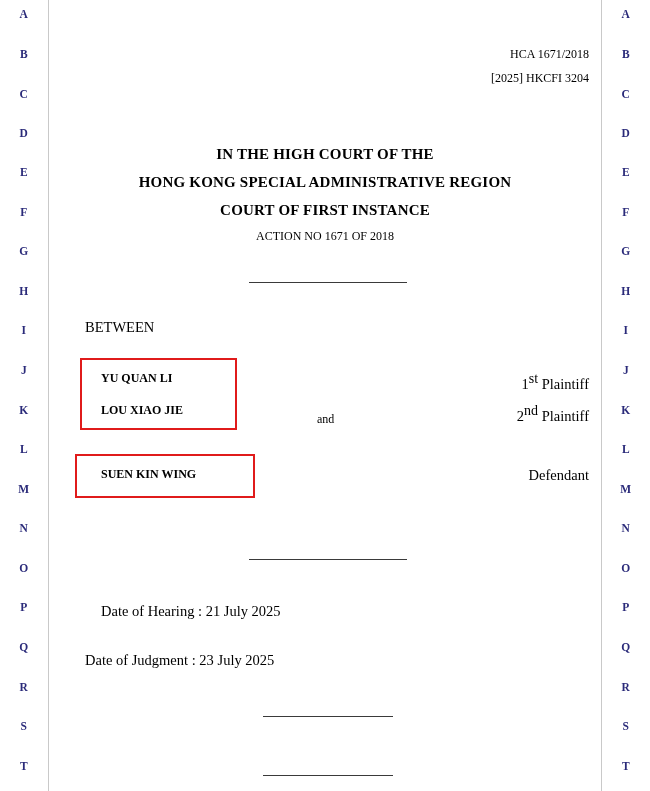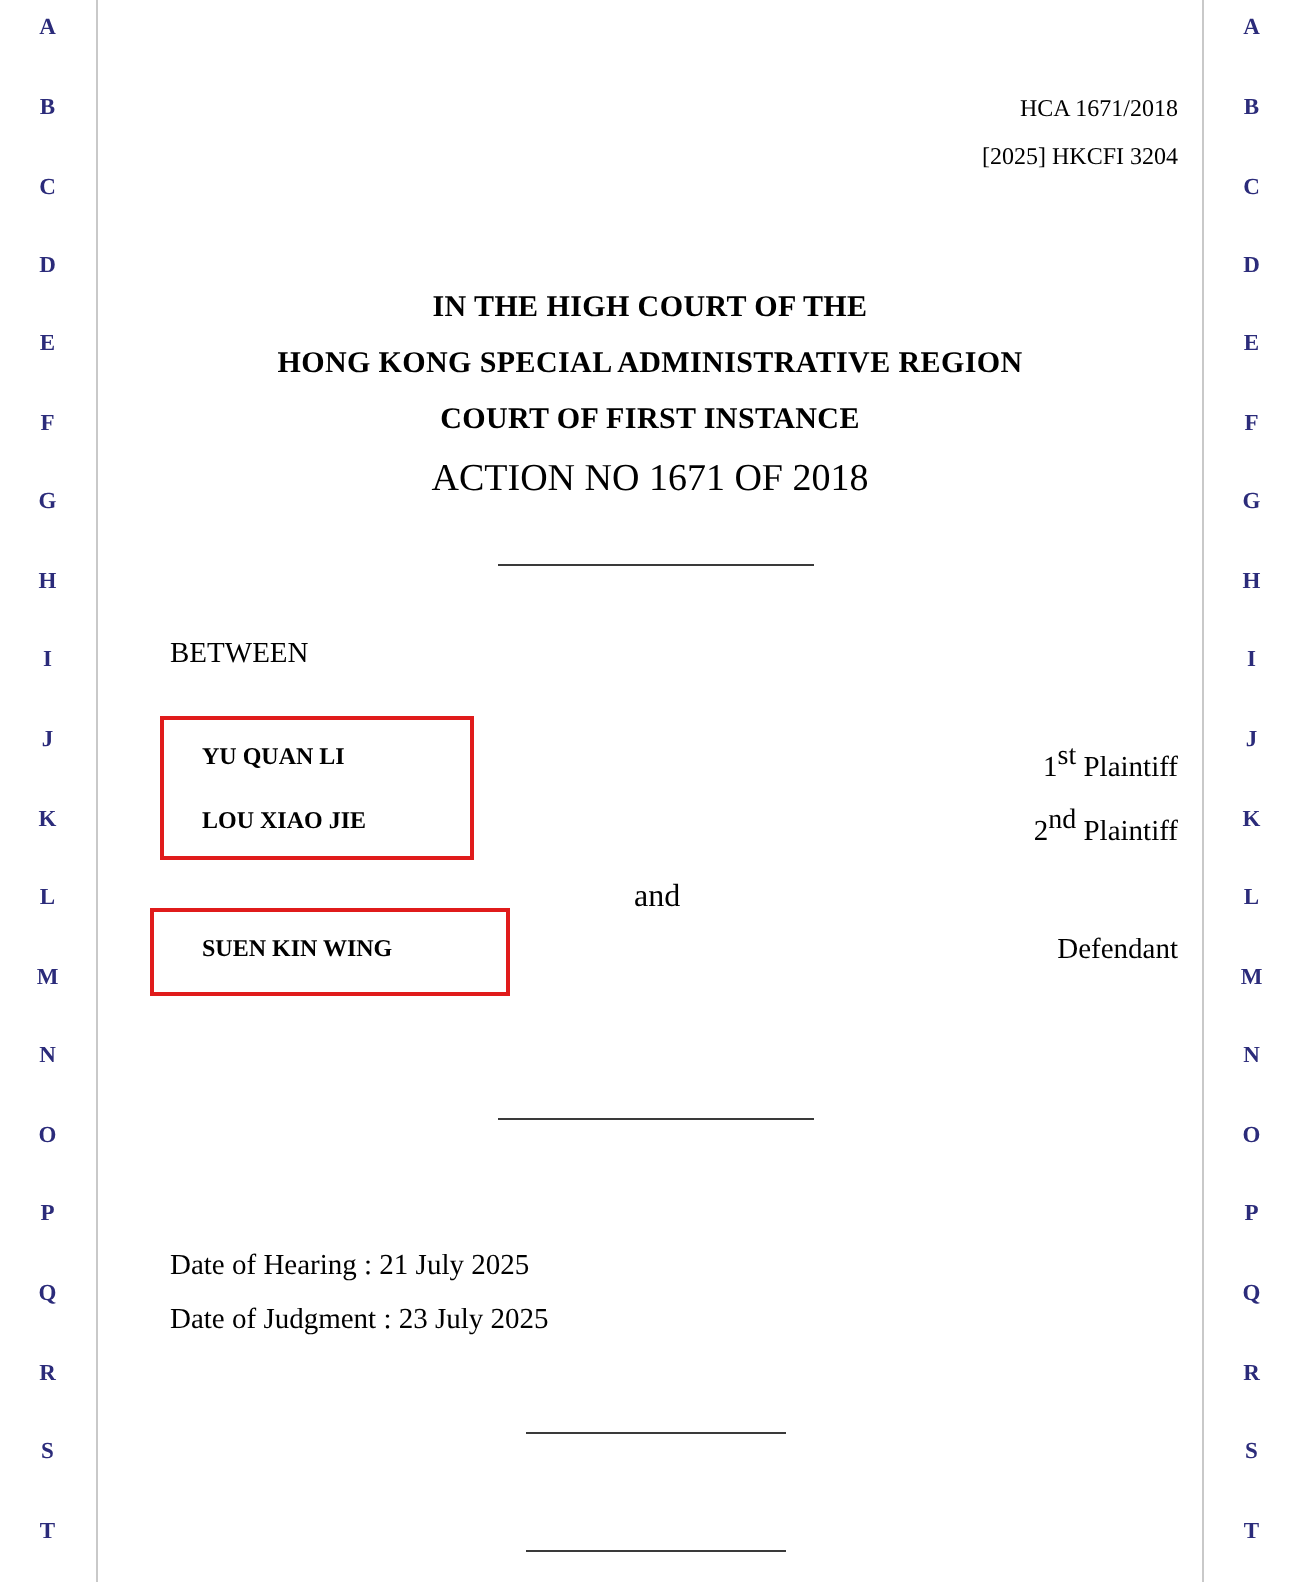--- a/index.html
+++ b/index.html
@@ -86,21 +86,21 @@
   .court-head.l1 { top: 146px; }
   .court-head.l2 { top: 174px; }
   .court-head.l3 { top: 202px; }
 
   .action-no {
     position: absolute;
     left: 0;
     right: 0;
     top: 229px;
     text-align: center;
-    font-size: 19px;
+    font-size: 12px;
   }
 
   .hr-short {
     position: absolute;
     height: 1px;
     background: #3a3a3a;
   }
   .hr1 { left: 200px; width: 158px; top: 282px; }
   .hr2 { left: 200px; width: 158px; top: 559px; }
   .hr3 { left: 214px; width: 130px; top: 716px; }
@@ -129,42 +129,42 @@
     right: 12px;
   }
   .r1 { top: 371px; }
   .r2 { top: 403px; }
   .r3 { top: 467px; }
   .role sup { font-size: 14px; vertical-align: super; }
 
   .andword {
     position: absolute;
     left: 268px;
-    top: 440px;
-    font-size: 16px;
+    top: 412px;
+    font-size: 12px;
   }
 
   
   .redbox {
     position: absolute;
     border: 2px solid #e01b1b;
     box-sizing: border-box;
     background: transparent;
   }
   .redbox-plaintiffs { left: 31px; top: 358px; width: 157px; height: 72px; }
   .redbox-defendant  { left: 26px; top: 454px; width: 180px; height: 44px; }
 
   .beforeline {
     position: absolute;
     left: 36px;
     font-size: 14.5px;
     white-space: nowrap;
   }
   .bl1 { top: 598px; }
-  .bl2 { top: 625px; }
+  .bl2 { top: 603px; margin-left: 16px; }
   .bl3 { top: 652px; }
 
   .judgment {
     position: absolute;
     left: 0;
     right: 0;
     top: 737px;
     text-align: center;
     font-weight: bold;
     font-size: 15px;

